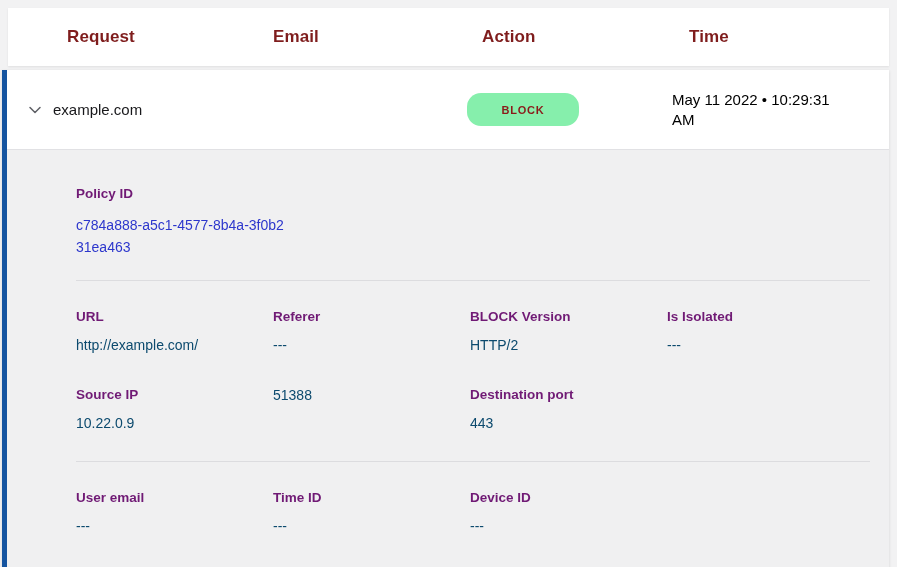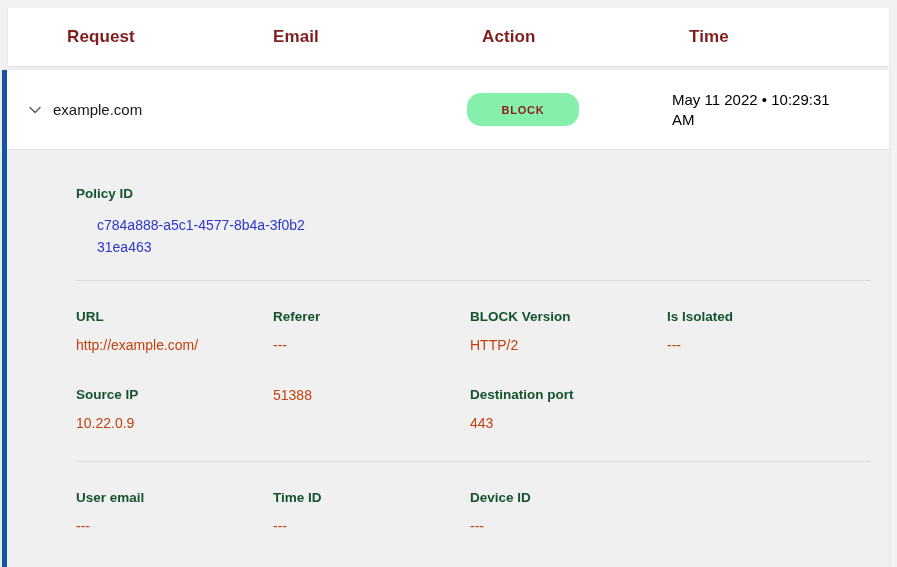--- a/index.html
+++ b/index.html
@@ -81,38 +81,37 @@
 
   
   .row-details {
     background: #f0f0f1;
     padding: 36px 19px 40px 69px;
     min-height: 417px;
   }
   .field-label {
     font-size: 13.5px;
     font-weight: 700;
-    color: #14532d;
+    color: #701a75;
     margin-bottom: 13px;
   }
   .field-value {
     font-size: 14px;
-    color: #c2410c;
+    color: #0c4a6e;
   }
   .policy-section { margin-bottom: 22px; }
   .policy-link {
     display: inline-block;
     max-width: 215px;
     font-size: 14px;
     line-height: 22px;
     color: #2c36cc;
     text-decoration: none;
     word-break: break-all;
     cursor: pointer;
-    margin-left: 21px;
   }
   .divider {
     border: none;
     border-top: 1px solid #dcdcdf;
     width: 794px;
     margin: 0;
   }
   .fields-row {
     display: grid;
     grid-template-columns: repeat(4, 197px);

